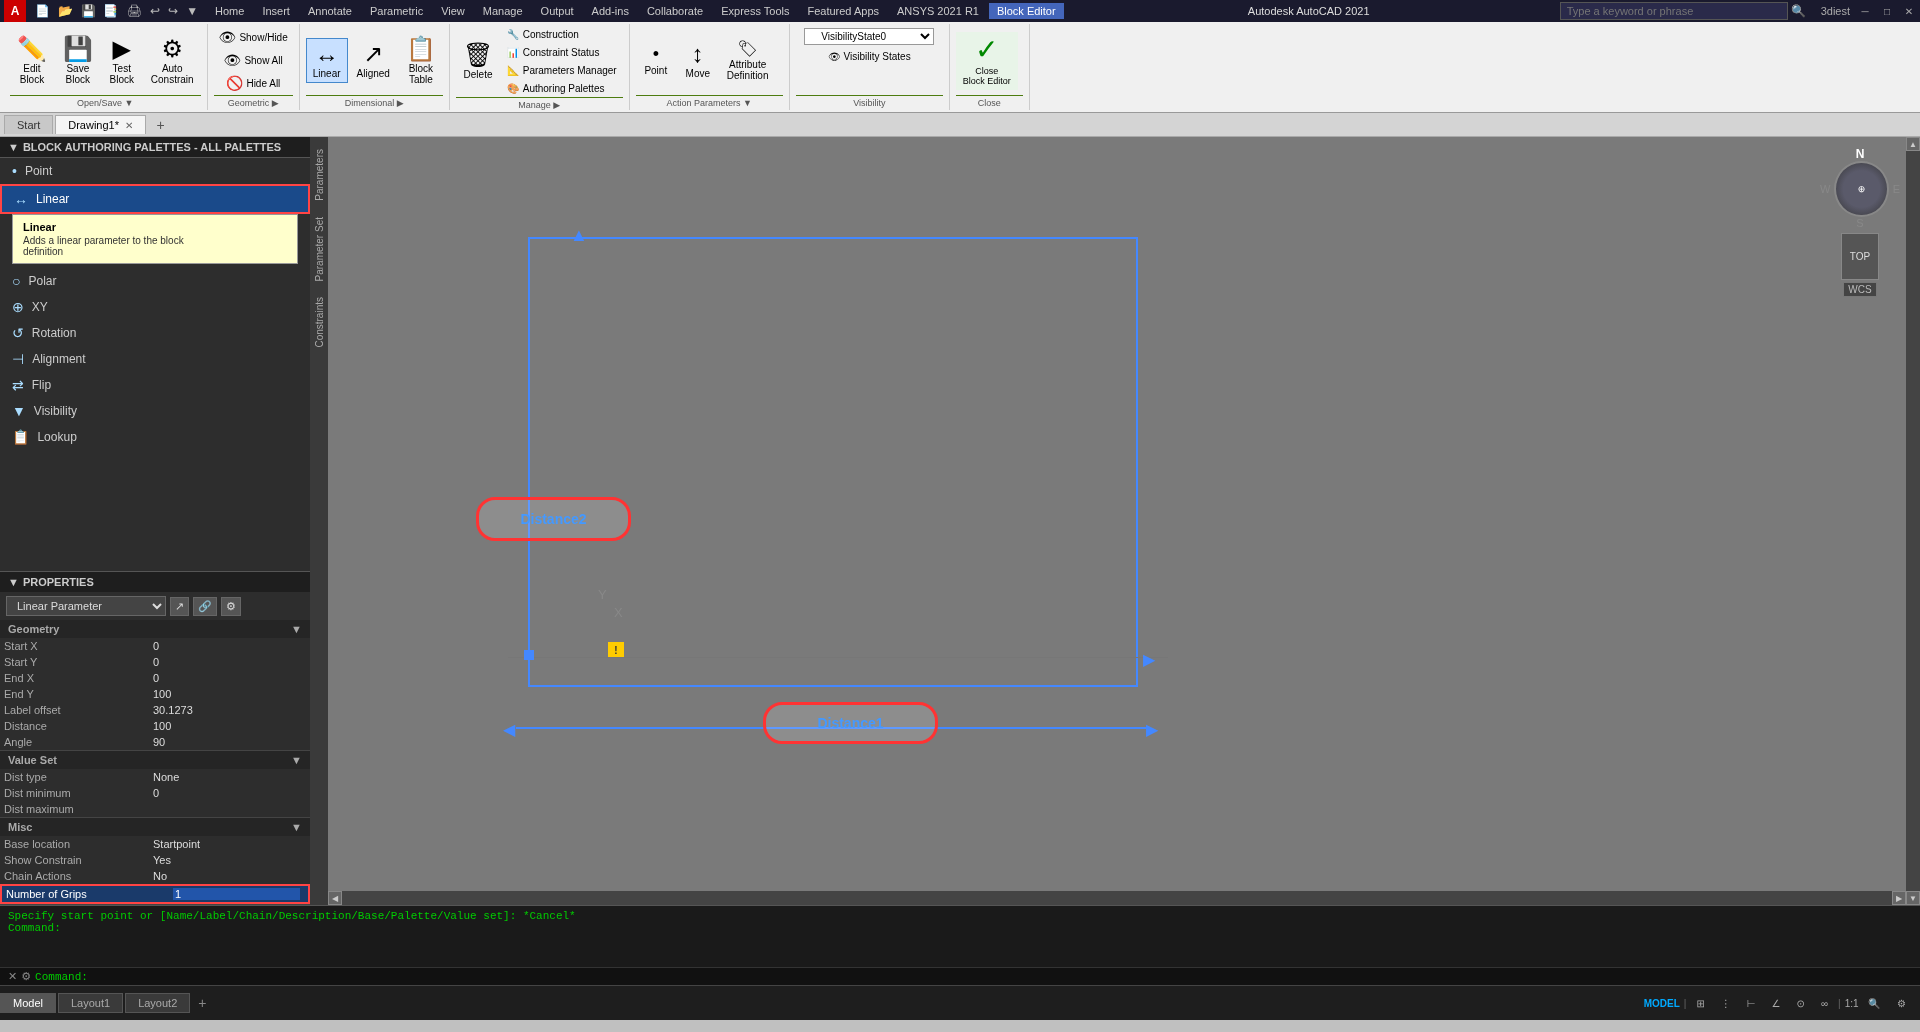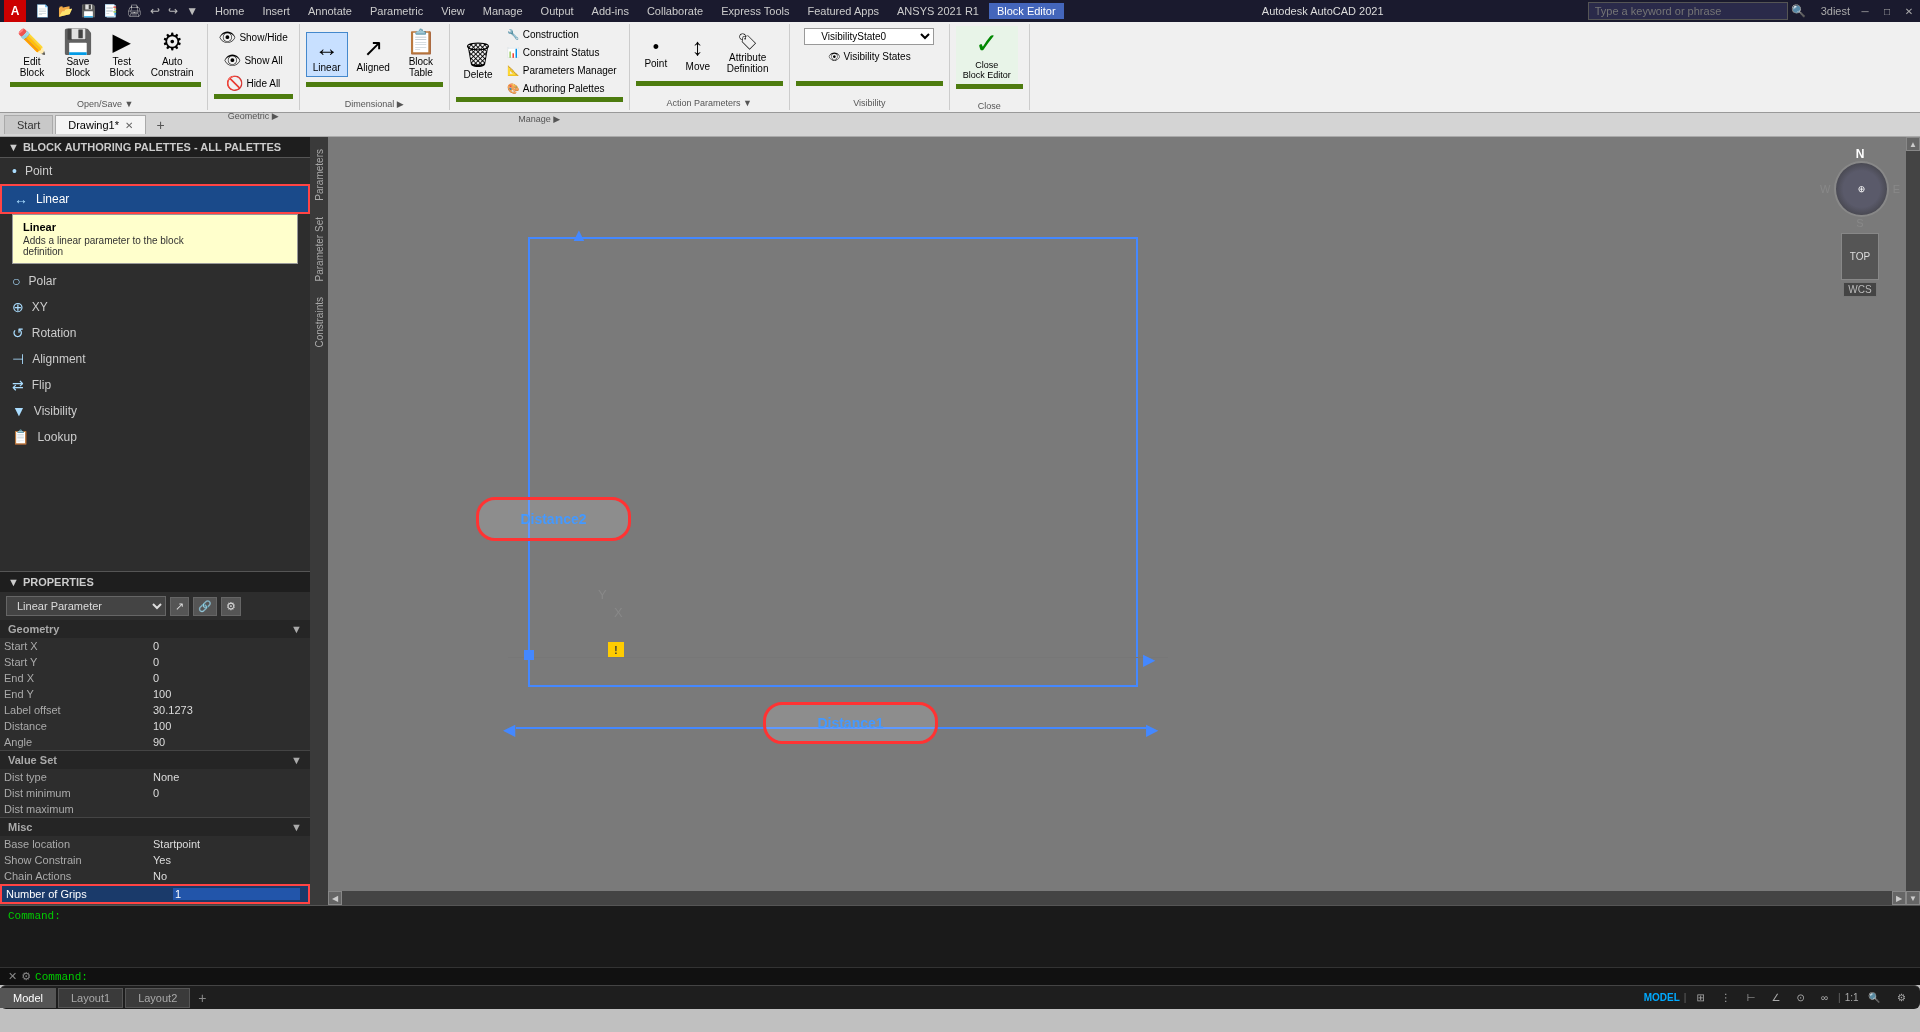--- a/index.html
+++ b/index.html
@@ -4,21 +4,21 @@
   <style>
     * { margin: 0; padding: 0; box-sizing: border-box; }
     body { font-family: 'Segoe UI', Arial, sans-serif; font-size: 11px; background: #c0c0c0; overflow: hidden; width: 1920px; height: 1032px; }
     .title-bar-center { flex: 1; text-align: center; color: #ddd; }
     .title-btn { width: 14px; height: 14px; border: none; cursor: pointer; font-size: 10px; display: flex; align-items: center; justify-content: center; background: transparent; color: #aaa; }
 
     
     .ribbon { background: #f0f0f0; border-bottom: 1px solid #999; }
     .ribbon-content { display: flex; height: 90px; background: #f0f0f0; padding: 2px 4px; align-items: stretch; }
     .ribbon-group { display: flex; flex-direction: column; border-right: 1px solid #ccc; padding: 2px 6px; min-width: fit-content; }
-    .ribbon-group-label { font-size: 9px; color: #555; text-align: center; margin-top: auto; padding-top: 12px; border-top: 5px solid #4d7c0f; }
+    .ribbon-group-label { font-size: 9px; color: #555; text-align: center; margin-top: auto; padding-top: 2px; border-top: 1px solid #4d7c0f; }
     .ribbon-buttons { display: flex; gap: 2px; flex: 1; align-items: center; flex-wrap: wrap; }
     .ribbon-btn-large { display: flex; flex-direction: column; align-items: center; justify-content: center; padding: 3px 6px; cursor: pointer; border: 1px solid transparent; background: transparent; min-width: 40px; font-size: 10px; text-align: center; gap: 2px; }
     .ribbon-btn-large.active-btn { background: #c8e0ff; border-color: #4488cc; }
     .ribbon-btn-small { display: flex; align-items: center; gap: 3px; padding: 2px 4px; cursor: pointer; border: 1px solid transparent; font-size: 10px; background: transparent; white-space: nowrap; }
     .ribbon-icon-large { font-size: 24px; line-height: 1; }
     .ribbon-icon-small { font-size: 14px; }
     .ribbon-col { display: flex; flex-direction: column; gap: 1px; }
 
     
     .doc-tabs { height: 24px; background: #d4d4d4; display: flex; align-items: center; padding-left: 4px; border-bottom: 1px solid #aaa; }
@@ -79,21 +79,21 @@
     
     .command-area { height: 80px; background: #1a1a1a; border-top: 1px solid #555; display: flex; flex-direction: column; }
     .command-output { flex: 1; padding: 4px 8px; font-family: 'Courier New', monospace; font-size: 11px; color: #00cc00; overflow-y: auto; }
     .command-input-row { display: flex; align-items: center; background: #111; border-top: 1px solid #333; padding: 2px 8px; gap: 4px; }
     .command-prompt { color: #00cc00; font-family: 'Courier New', monospace; font-size: 11px; }
     .status-btn { padding: 1px 6px; background: transparent; border: none; color: #aaa; cursor: pointer; font-size: 10px; }
     .layout-tab { padding: 3px 12px; font-size: 11px; cursor: pointer; background: #3a3a3a; color: #aaa; border: 1px solid #555; margin-right: 2px; }
     .layout-tab.active { background: #555; color: #fff; }
 
     .search-bar { background: #1a1a2e; padding: 0 6px; display: flex; align-items: center; gap: 4px; }
-    .search-input { background: #2a2a4a; border: 1px solid #555; color: #ccc; padding: 2px 6px; font-size: 11px; width: 200px; }
+    .search-input { background: #2a2a4a; border: 1px solid #555; color: #ccc; padding: 2px 6px; font-size: 11px; width: 228px; }
 
     .top-bar { height: 22px; background: #1a1a2e; display: flex; align-items: center; justify-content: space-between; padding: 0 4px; }
     .top-bar-left { display: flex; align-items: center; gap: 6px; }
     .top-bar-menu { display: flex; gap: 2px; }
     .menu-item { padding: 2px 8px; color: #ccc; font-size: 11px; cursor: pointer; }
     .menu-item.active { background: #4466bb; color: white; }
     .top-bar-right { display: flex; align-items: center; gap: 8px; }
 
     .autocad-logo { width: 22px; height: 22px; background: #cc0000; display: flex; align-items: center; justify-content: center; color: white; font-weight: bold; font-size: 12px; }
     .qat { display: flex; align-items: center; gap: 2px; }
@@ -506,31 +506,32 @@
         <div style="width:14px; height:14px; background:#666; border:1px solid #888; display:flex; align-items:center; justify-content:center; cursor:pointer; font-size:8px; color:#ccc;">◀</div>
         <div style="flex:1; background:#444;"></div>
         <div style="width:14px; height:14px; background:#666; border:1px solid #888; display:flex; align-items:center; justify-content:center; cursor:pointer; font-size:8px; color:#ccc;">▶</div>
       </div>
     </div>
   </div>
 </div>
 
 <div class="command-area">
   <div class="command-output">
+    <div>Specify start point or [Name/Label/Chain/Description/Base/Palette/Value set]: *Cancel*</div>
     <div>Command:</div>
   </div>
   <div class="command-input-row">
     <span style="color:#888; font-size:11px;">✕</span>
     <span style="color:#888; font-size:11px;">⚙</span>
     <span class="command-prompt">Command:</span>
     <input style="flex: 1 1 0%; background: transparent; border: none; color: rgb(0, 204, 0); font-family: &quot;Courier New&quot;, monospace; font-size: 11px; outline: none;" type="text">
   </div>
 </div>
 
-<div style="background:#1e1e1e; display:flex; height:24px; align-items:center; border-top:1px solid #444;border-radius:6px;">
+<div style="background:#1e1e1e; display:flex; height:35px; align-items:center; border-top:1px solid #444;">
   <div class="layout-tab active">Model</div>
   <div class="layout-tab">Layout1</div>
   <div class="layout-tab">Layout2</div>
   <div style="padding:3px 6px; cursor:pointer; color:#888; font-size:14px;">+</div>
 
   <div style="margin-left:auto; display:flex; align-items:center; gap:4px; padding-right:8px;">
     <span style="color:#00aaff; font-size:10px; font-weight:bold;">MODEL</span>
     <span style="color:#666; font-size:10px;">|</span>
     <button class="status-btn">⊞</button>
     <button class="status-btn">⋮</button>

